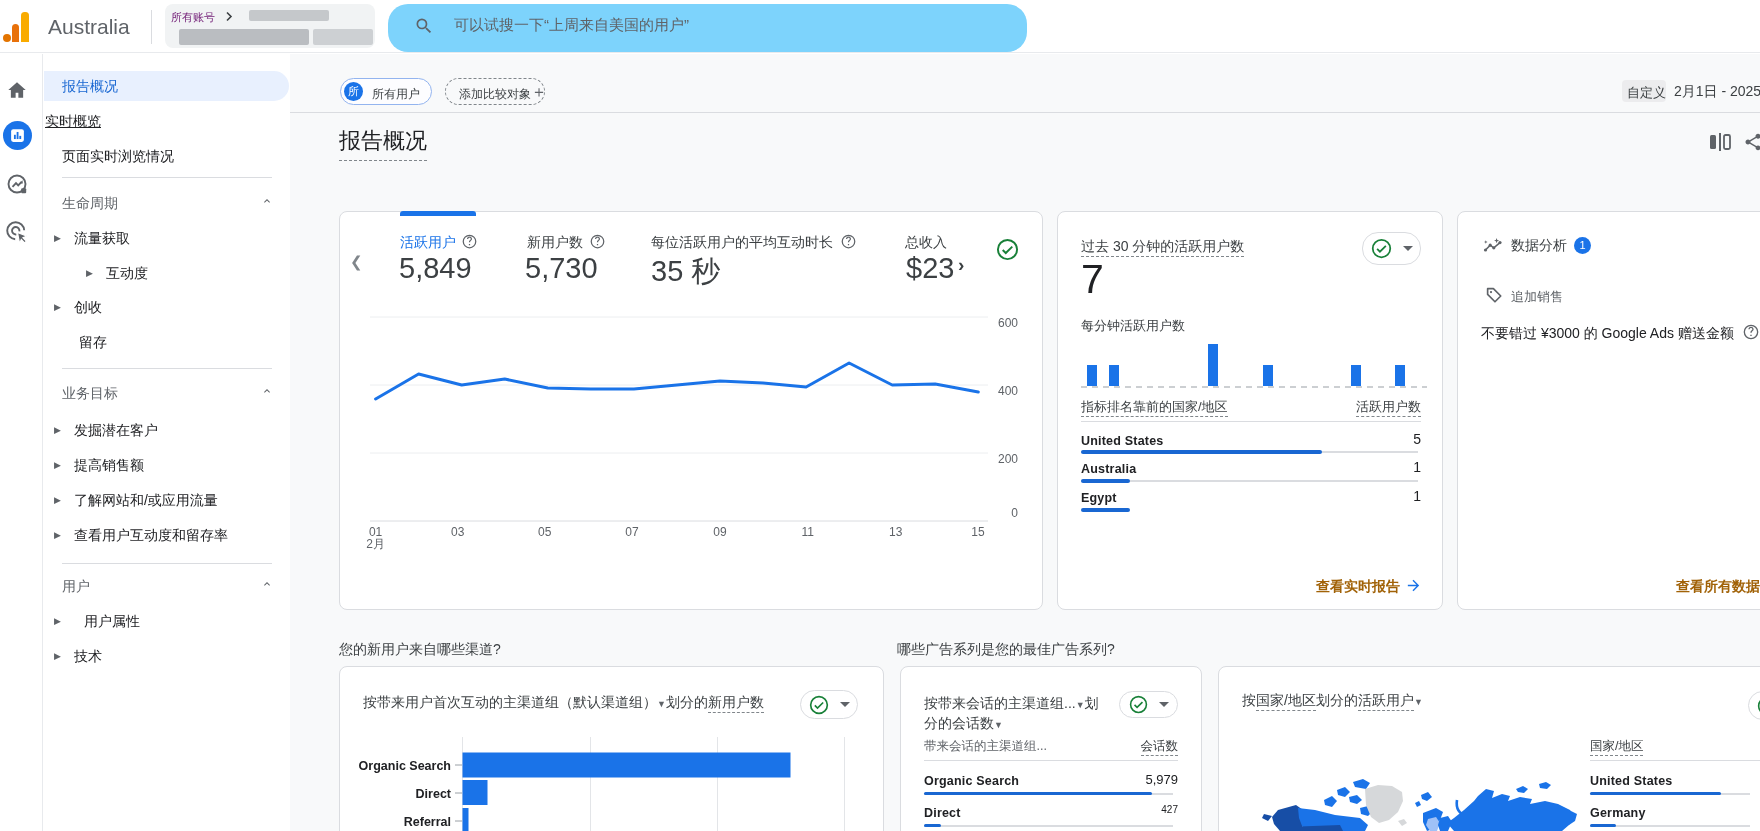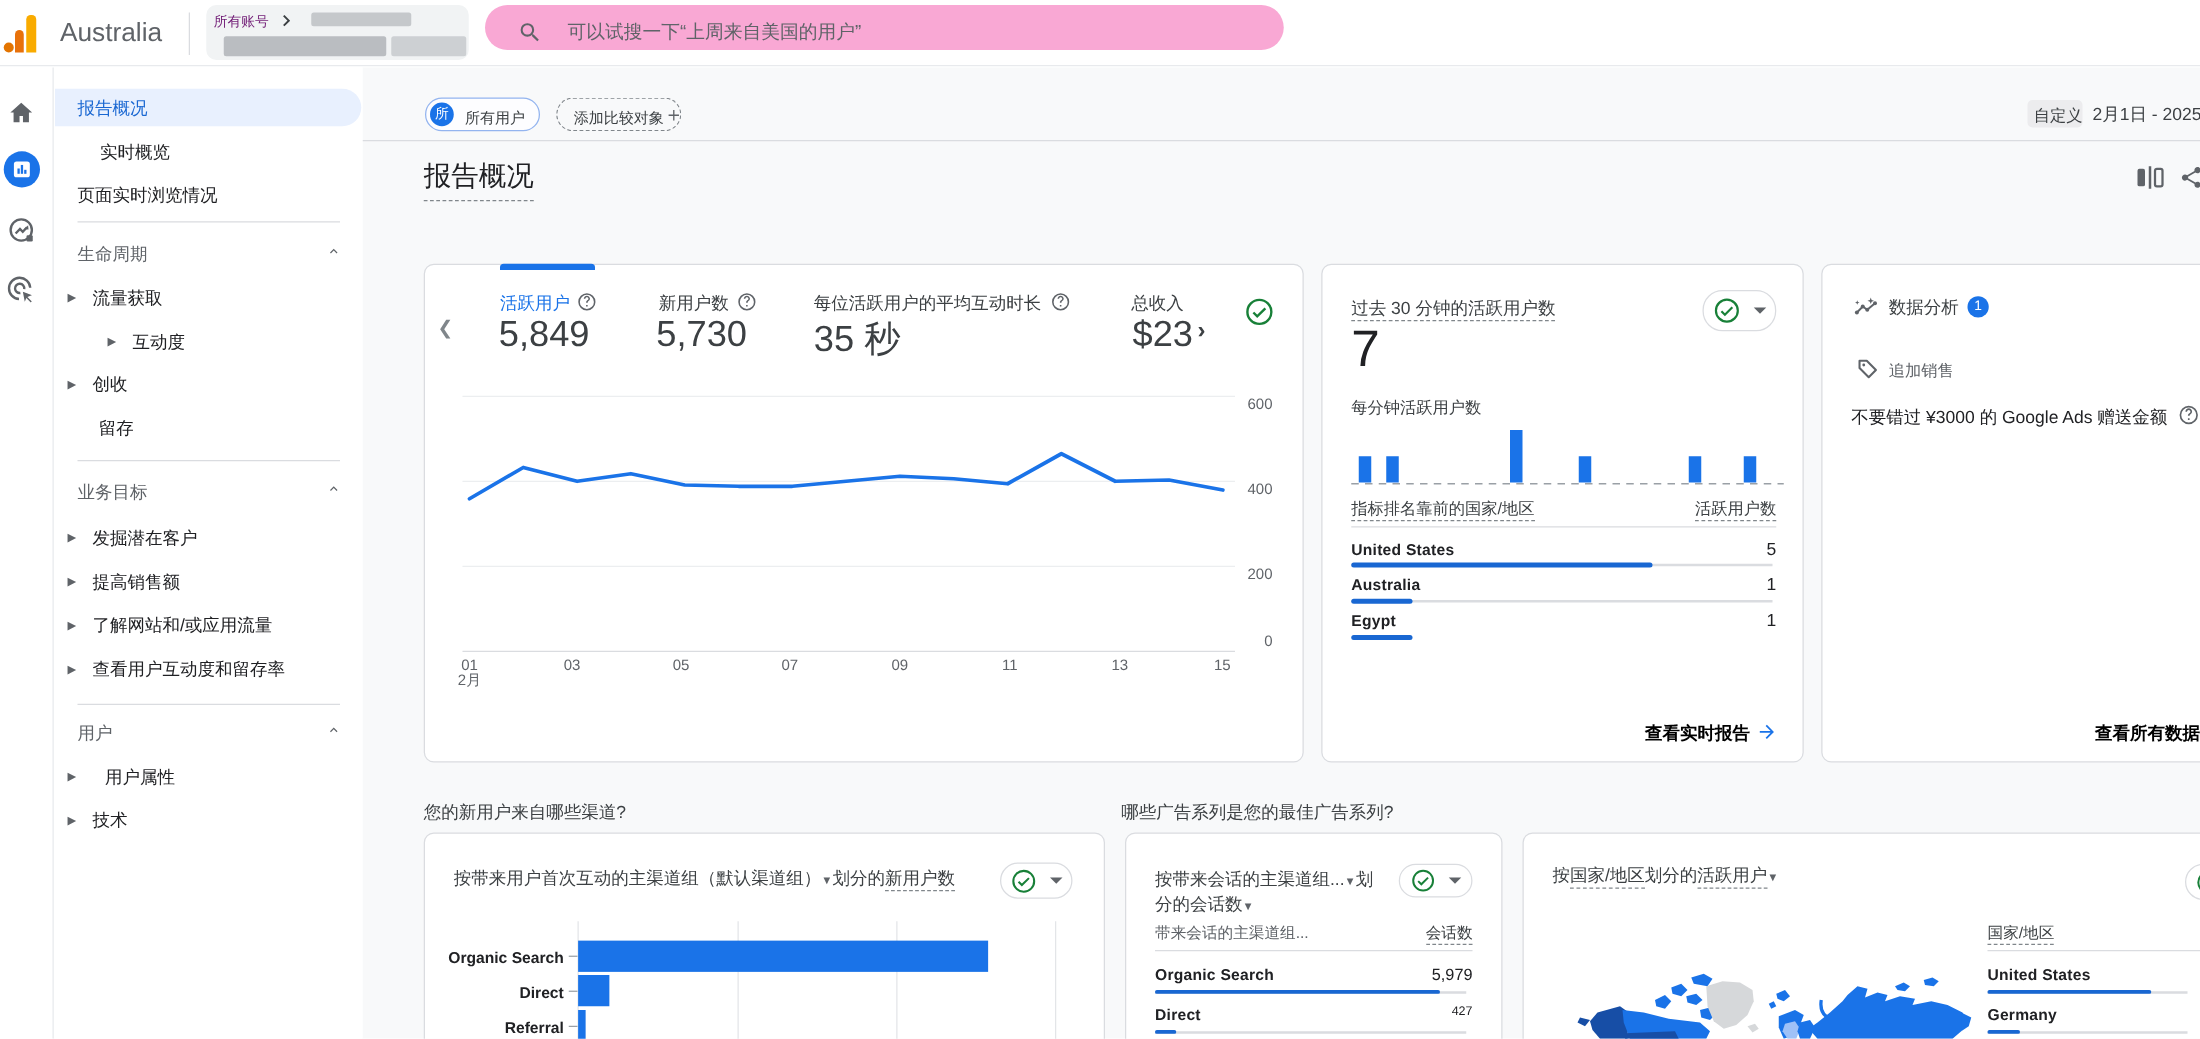--- a/index.html
+++ b/index.html
@@ -2,21 +2,21 @@
 <html><head>
 <meta charset="utf-8">
 <style>
 * { margin:0; padding:0; box-sizing:border-box; }
 html,body { width:1760px; height:831px; overflow:hidden; }
 body { font-family:"Liberation Sans", sans-serif; color:#3c4043; background:#fff; position:relative; }
 #page { position:absolute; left:0; top:0; width:1760px; height:831px; overflow:hidden; }
 .abs { position:absolute; }
 .card { position:absolute; background:#fff; border:1px solid #dadce0; border-radius:8px; }
 .dotted { border-bottom:1px dashed #80868b; padding-bottom:2px; }
-.link { color:#000000; font-weight:bold; font-size:14px; }
+.link { color:#a16207; font-weight:bold; font-size:14px; }
 .checkpill { position:absolute; background:#fff; border:1px solid #dadce0; border-radius:16px; display:flex; align-items:center; justify-content:center; gap:11px; }
 .caret { width:0; height:0; border-left:5px solid transparent; border-right:5px solid transparent; border-top:5px solid #5f6368; }
 .rowname { font-size:12.5px; color:#202124; font-weight:bold; letter-spacing:.2px; }
 .rowbar { position:absolute; height:4px; border-radius:2px; background:#1967d2; }
 svg { display:block; overflow:visible; }
 </style>
 </head>
 <body>
 <div id="page">
 
@@ -31,21 +31,21 @@
   <div class="abs" style="left:165px;top:4px;width:210px;height:44px;background:#f1f3f4;border-radius:8px;overflow:hidden;">
     <div class="abs" style="left:6px;top:6px;font-size:11px;color:#701a75;">所有账号</div>
     <svg class="abs" style="left:60px;top:8px;" width="8" height="9" viewBox="0 0 8 9">
           <path fill="none" stroke="#3c4043" stroke-width="1.6" d="M2 0.5 L6 4.5 L2 8.5"></path>
         </svg>
     <div class="abs" style="left:84px;top:6px;width:80px;height:11px;background:#c5c8cb;border-radius:2px;"></div>
     <div class="abs" style="left:14px;top:25px;width:130px;height:16px;background:#babdc1;border-radius:2px;"></div>
     <div class="abs" style="left:148px;top:25px;width:60px;height:16px;background:#cdd0d3;border-radius:2px;"></div>
   </div>
 
-  <div class="abs" style="left:388px;top:4px;width:639px;height:36px;background:#f9a8d4;border-radius:20px;">
+  <div class="abs" style="left:388px;top:4px;width:639px;height:48px;background:#7dd3fc;border-radius:20px;">
     <svg class="abs" style="left:26px;top:12px;" width="20" height="20" viewBox="0 0 24 24">
           <path fill="#5f6368" d="M15.5 14h-.79l-.28-.27A6.47 6.47 0 0 0 16 9.5 6.5 6.5 0 1 0 9.5 16c1.61 0 3.09-.59 4.23-1.57l.27.28v.79l5 4.99L20.49 19l-4.99-5zm-6 0C7.01 14 5 11.99 5 9.5S7.01 5 9.5 5 14 7.01 14 9.5 11.99 14 9.5 14z"></path>
         </svg>
     <div class="abs" style="left:66px;top:12px;font-size:15px;color:#5f6368;">可以试搜一下“上周来自美国的用户”</div>
   </div>
 </div>
 
 <div class="abs" style="left:0;top:54px;width:43px;height:777px;background:#fff;border-right:1px solid #e8eaed;z-index:4;">
   <svg class="abs" style="left:6px;top:25px;" width="22" height="22" viewBox="0 0 24 24">
         <path fill="#5f6368" d="M12 3.5l-9.5 8.5 2.8 0 0 8.5 5.2 0 0-5.5 3 0 0 5.5 5.2 0 0-8.5 2.8 0z"></path>
@@ -66,21 +66,21 @@
   <svg class="abs" style="left:6px;top:166.5px;" width="23" height="23" viewBox="0 0 23 23">
 <path fill="none" stroke="#5f6368" stroke-width="1.9" d="M18.2 9.2 a8.5 8.5 0 1 0 -9 9"></path>
 <path fill="none" stroke="#5f6368" stroke-width="1.9" d="M13.4 10.3 a3.7 3.7 0 1 0 -3.1 3.1"></path>
 <path fill="#5f6368" stroke="#fff" stroke-width="1.2" d="M11.5 11.5 l9.5 3.6 -4 1.7 3.3 3.3 -1.7 1.7 -3.3-3.3 -1.7 4z"></path>
 </svg>
 </div>
 
 <div class="abs" style="left:44px;top:54px;width:246px;height:777px;background:#fff;z-index:3;font-size:14px;color:#202124;">
   <div class="abs" style="left:0;top:17px;width:245px;height:30px;background:#e8f0fe;border-radius:0 15px 15px 0;"></div>
   <div class="abs" style="left:18px;top:24px;color:#1967d2;">报告概况</div>
-  <div class="abs" style="left:36px;top:59px;">实时概览</div>
+  <div class="abs" style="left:1px;top:59px;text-decoration:underline;">实时概览</div>
   <div class="abs" style="left:18px;top:94px;">页面实时浏览情况</div>
   <div class="abs" style="left:18px;top:123px;width:210px;height:1px;background:#dadce0;"></div>
   <div class="abs" style="left:18px;top:141px;color:#5f6368;">生命周期</div>
   <div class="abs" style="left:217px;top:141px;">
         <svg width="12" height="12" viewBox="0 0 24 24">
           <path fill="#5f6368" d="M12 8l-6 6 1.4 1.4L12 10.8l4.6 4.6L18 14z"></path>
         </svg>
       </div>
   <div class="abs" style="left:10px;top:176px;width:210px;"><span style="color:#5f6368;font-size:9px;vertical-align:2px;">▶</span><span style="margin-left:13px;">流量获取</span></div>
   <div class="abs" style="left:10px;top:211px;width:210px;margin-left:32px;"><span style="color:#5f6368;font-size:9px;vertical-align:2px;">▶</span><span style="margin-left:13px;">互动度</span></div>

